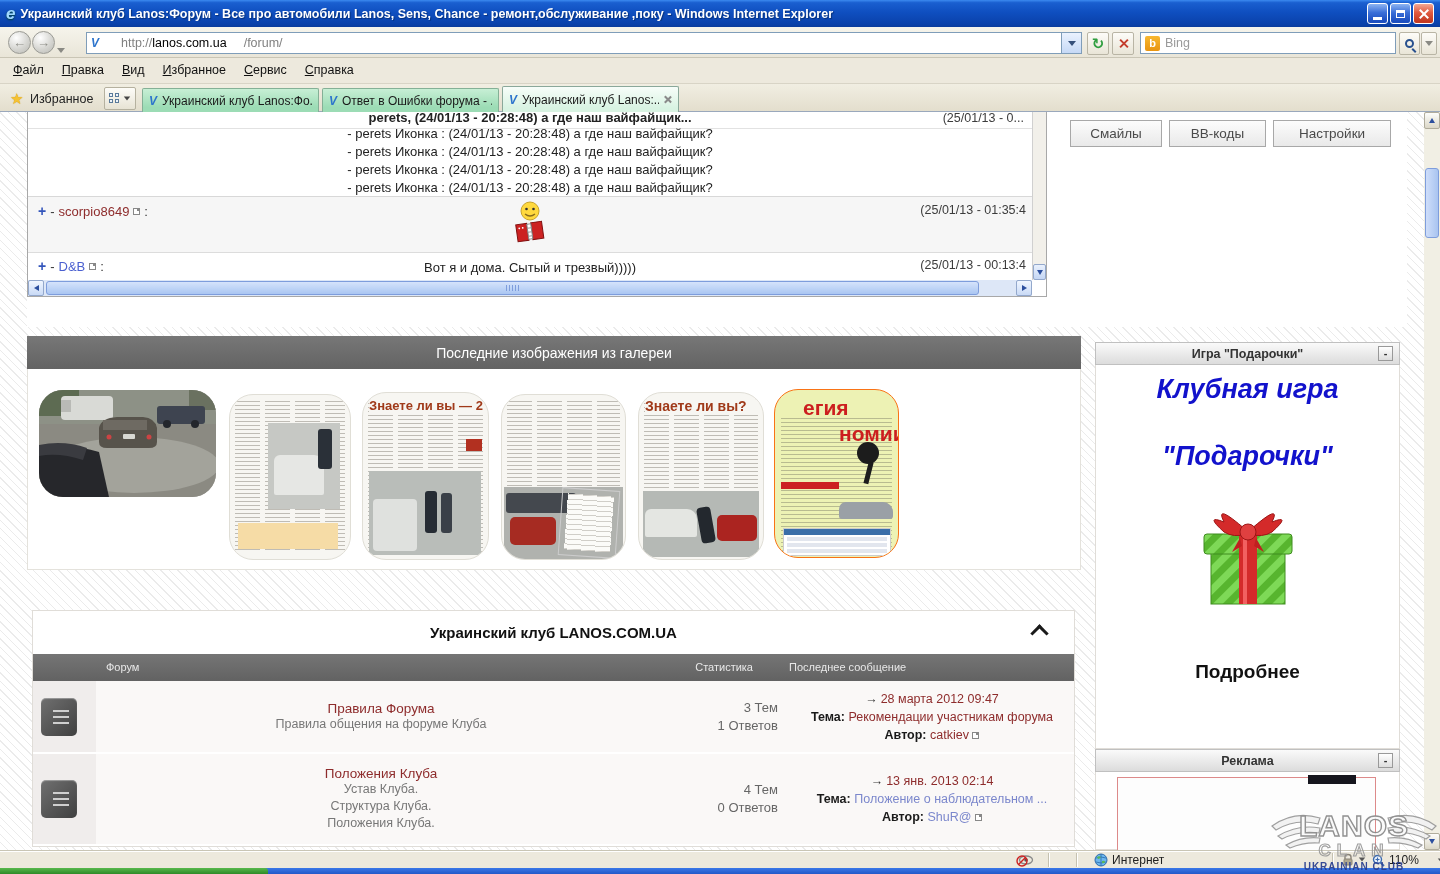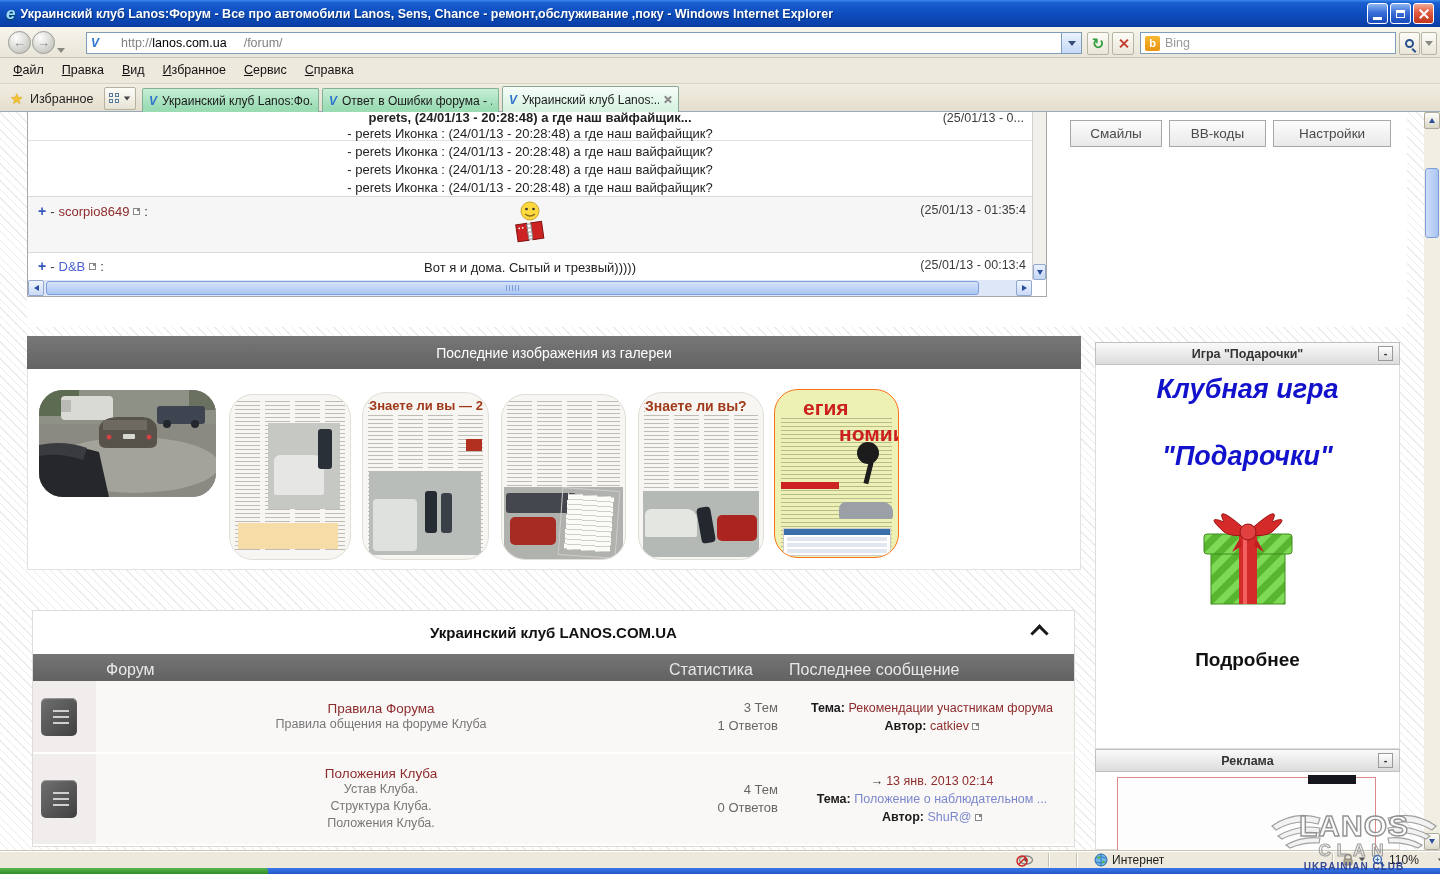--- a/index.html
+++ b/index.html
@@ -94,21 +94,21 @@
   .tab-x i:last-child { transform:rotate(-45deg); }
 
   
   #content { position:absolute; left:0; top:112px; width:1440px; height:738px; overflow:hidden;
     background:repeating-linear-gradient(45deg,#ffffff 0px,#ffffff 5px,#ebebeb 5px,#ebebeb 6px); }
   .panel-top { position:absolute; left:27px; top:0; width:1380px; height:215px; background:#fff; }
 
   
   .chatbox { position:absolute; left:0; top:0; width:1020px; height:185px; background:#fff;
     border:1px solid #a8a8a8; border-top:none; }
-  .chat-clip { position:absolute; left:0; top:0; right:14px; height:29px; overflow:hidden; border-bottom:1px solid #e2e2e2; }
+  .chat-clip { position:absolute; left:0; top:0; right:14px; height:17px; overflow:hidden; border-bottom:1px solid #e2e2e2; }
   .chat-clip-inner { position:relative; height:26px; margin-top:-13px; }
   .clip-text { position:absolute; left:0; right:0; bottom:0; text-align:center; font-weight:bold; font-size:13px; color:#222; }
   .clip-time { position:absolute; right:8px; bottom:0; font-size:12.5px; color:#3c3c3c; }
   .chat-perets { position:absolute; left:0; top:13px; right:14px; height:72px; border-bottom:1px solid #d8d8d8;
     display:flex; flex-direction:column; justify-content:center; }
   .pline { text-align:center; font-size:13px; color:#222; line-height:18px; }
   .chat-row { position:absolute; left:0; right:14px; }
   .row-scorpio { top:85px; height:56px; background:#f6f6f6; border-bottom:1px solid #dcdcdc; }
   .row-db { top:141px; height:28px; background:#fff; }
   .crow-left { position:absolute; left:10px; top:6px; font-size:13px; color:#333; display:flex; gap:4px; align-items:center; }
@@ -193,21 +193,21 @@
   .t6::before { content:""; position:absolute; inset:28px 6px 6px;
     background:repeating-linear-gradient(180deg,rgba(120,120,100,.45) 0 1px,transparent 1px 4px); }
 
   
   .forum { position:absolute; left:32px; top:498px; width:1043px; background:#fff; border:1px solid #e0ddd8; }
   .f-title-row { position:relative; height:43px; background:#fff; display:flex; align-items:center; justify-content:center; }
   .f-title { font-weight:bold; font-size:15px; color:#111; }
   .collapse-chev { position:absolute; right:28px; top:16px; width:13px; height:13px;
     border-top:3px solid #1a1a1a; border-right:3px solid #1a1a1a; transform:rotate(-45deg); }
   .f-cols { position:relative; height:27px; background:linear-gradient(180deg,#757575,#626262);
-    color:#e8e8e8; font-size:16px; }
+    color:#e8e8e8; font-size:11px; }
   .c-forum { position:absolute; left:73px; top:7px; }
   .c-stats { position:absolute; left:620px; width:100px; top:7px; text-align:right; }
   .c-last { position:absolute; left:756px; top:7px; }
   .f-row { position:relative; display:flex; background:#faf8f7; border-bottom:2px solid #fff; }
   .f-row.r1 { height:73px; }
   .f-row.r2 { height:92px; }
   .f-ico-cell { width:63px; padding-left:8px; background:#f0edec; display:flex; align-items:center; }
   .fico { width:36px; height:38px; border-radius:5px; background:linear-gradient(135deg,#707070,#404040);
     box-shadow:inset 0 1px 1px rgba(255,255,255,.35); display:flex; flex-direction:column;
     justify-content:center; gap:4px; padding-left:12px; }
@@ -229,21 +229,21 @@
     background:linear-gradient(180deg,#fafafa,#dcdcdc); border:1px solid #c0c0c0;
     display:flex; align-items:center; justify-content:center; font-weight:bold; font-size:12.5px; color:#333; }
   .minus-btn { position:absolute; right:6px; top:3px; width:15px; height:15px; background:linear-gradient(180deg,#fff,#ddd);
     border:1px solid #999; font-size:11px; line-height:12px; text-align:center; color:#333; }
   #game-header { top:230px; }
   .game-body { position:absolute; left:1095px; top:253px; width:305px; height:384px; background:#fff;
     border:1px solid #e0ddd8; border-top:none; text-align:center; }
   .game-blue { font-size:27px; font-weight:bold; font-style:italic; color:#1212cc; }
   .gb1 { margin-top:9px; } .gb2 { margin-top:36px; }
   .gift-wrap { margin-top:22px; }
-  .more-label { margin-top:32px; font-size:19px; font-weight:bold; color:#111; }
+  .more-label { margin-top:44px; font-size:19px; font-weight:bold; color:#111; }
   .here-label { margin-top:30px; font-size:19px; font-weight:bold; color:#e01010; }
   #ad-header { top:637px; }
   .ad-body { position:absolute; left:1095px; top:660px; width:305px; height:78px; background:#fff;
     border:1px solid #e0ddd8; border-top:none; }
   .ad-frame { position:absolute; left:21px; right:23px; top:5px; height:120px; background:#fdfdfd; border:1px solid #dd8a8a; }
   .ad-darkbar { position:absolute; left:190px; top:-3px; width:48px; height:9px; background:#16161e; }
 
   
   #statusbar { position:absolute; left:0; top:850px; width:1440px; height:18px; background:#ede9dd;
     border-top:1px solid #c9c5b5; box-shadow:inset 0 1px 0 #fff; }
@@ -522,20 +522,21 @@
         </div>
       <div class="f-main">
         <a class="f-link" href="#">Правила Форума</a>
         <div class="f-desc">Правила общения на форуме Клуба</div>
       </div>
       <div class="f-stats">
         <div>3 Тем</div>
         <div>1 Ответов</div>
       </div>
       <div class="f-last">
+        <div><span class="arr">→</span><a class="lnk-red" href="#">28 марта 2012 09:47</a></div>
         <div><b>Тема:</b> <a class="lnk-red" href="#">Рекомендации участникам форума</a></div>
         <div><b>Автор:</b> <a class="lnk-red" href="#">catkiev</a> <span class="extlink"></span></div>
       </div>
     </div>
     <div class="f-row r2">
       <div class="f-ico-cell">
           <span class="fico">
             <i></i>
             <i></i>
             <i></i>

